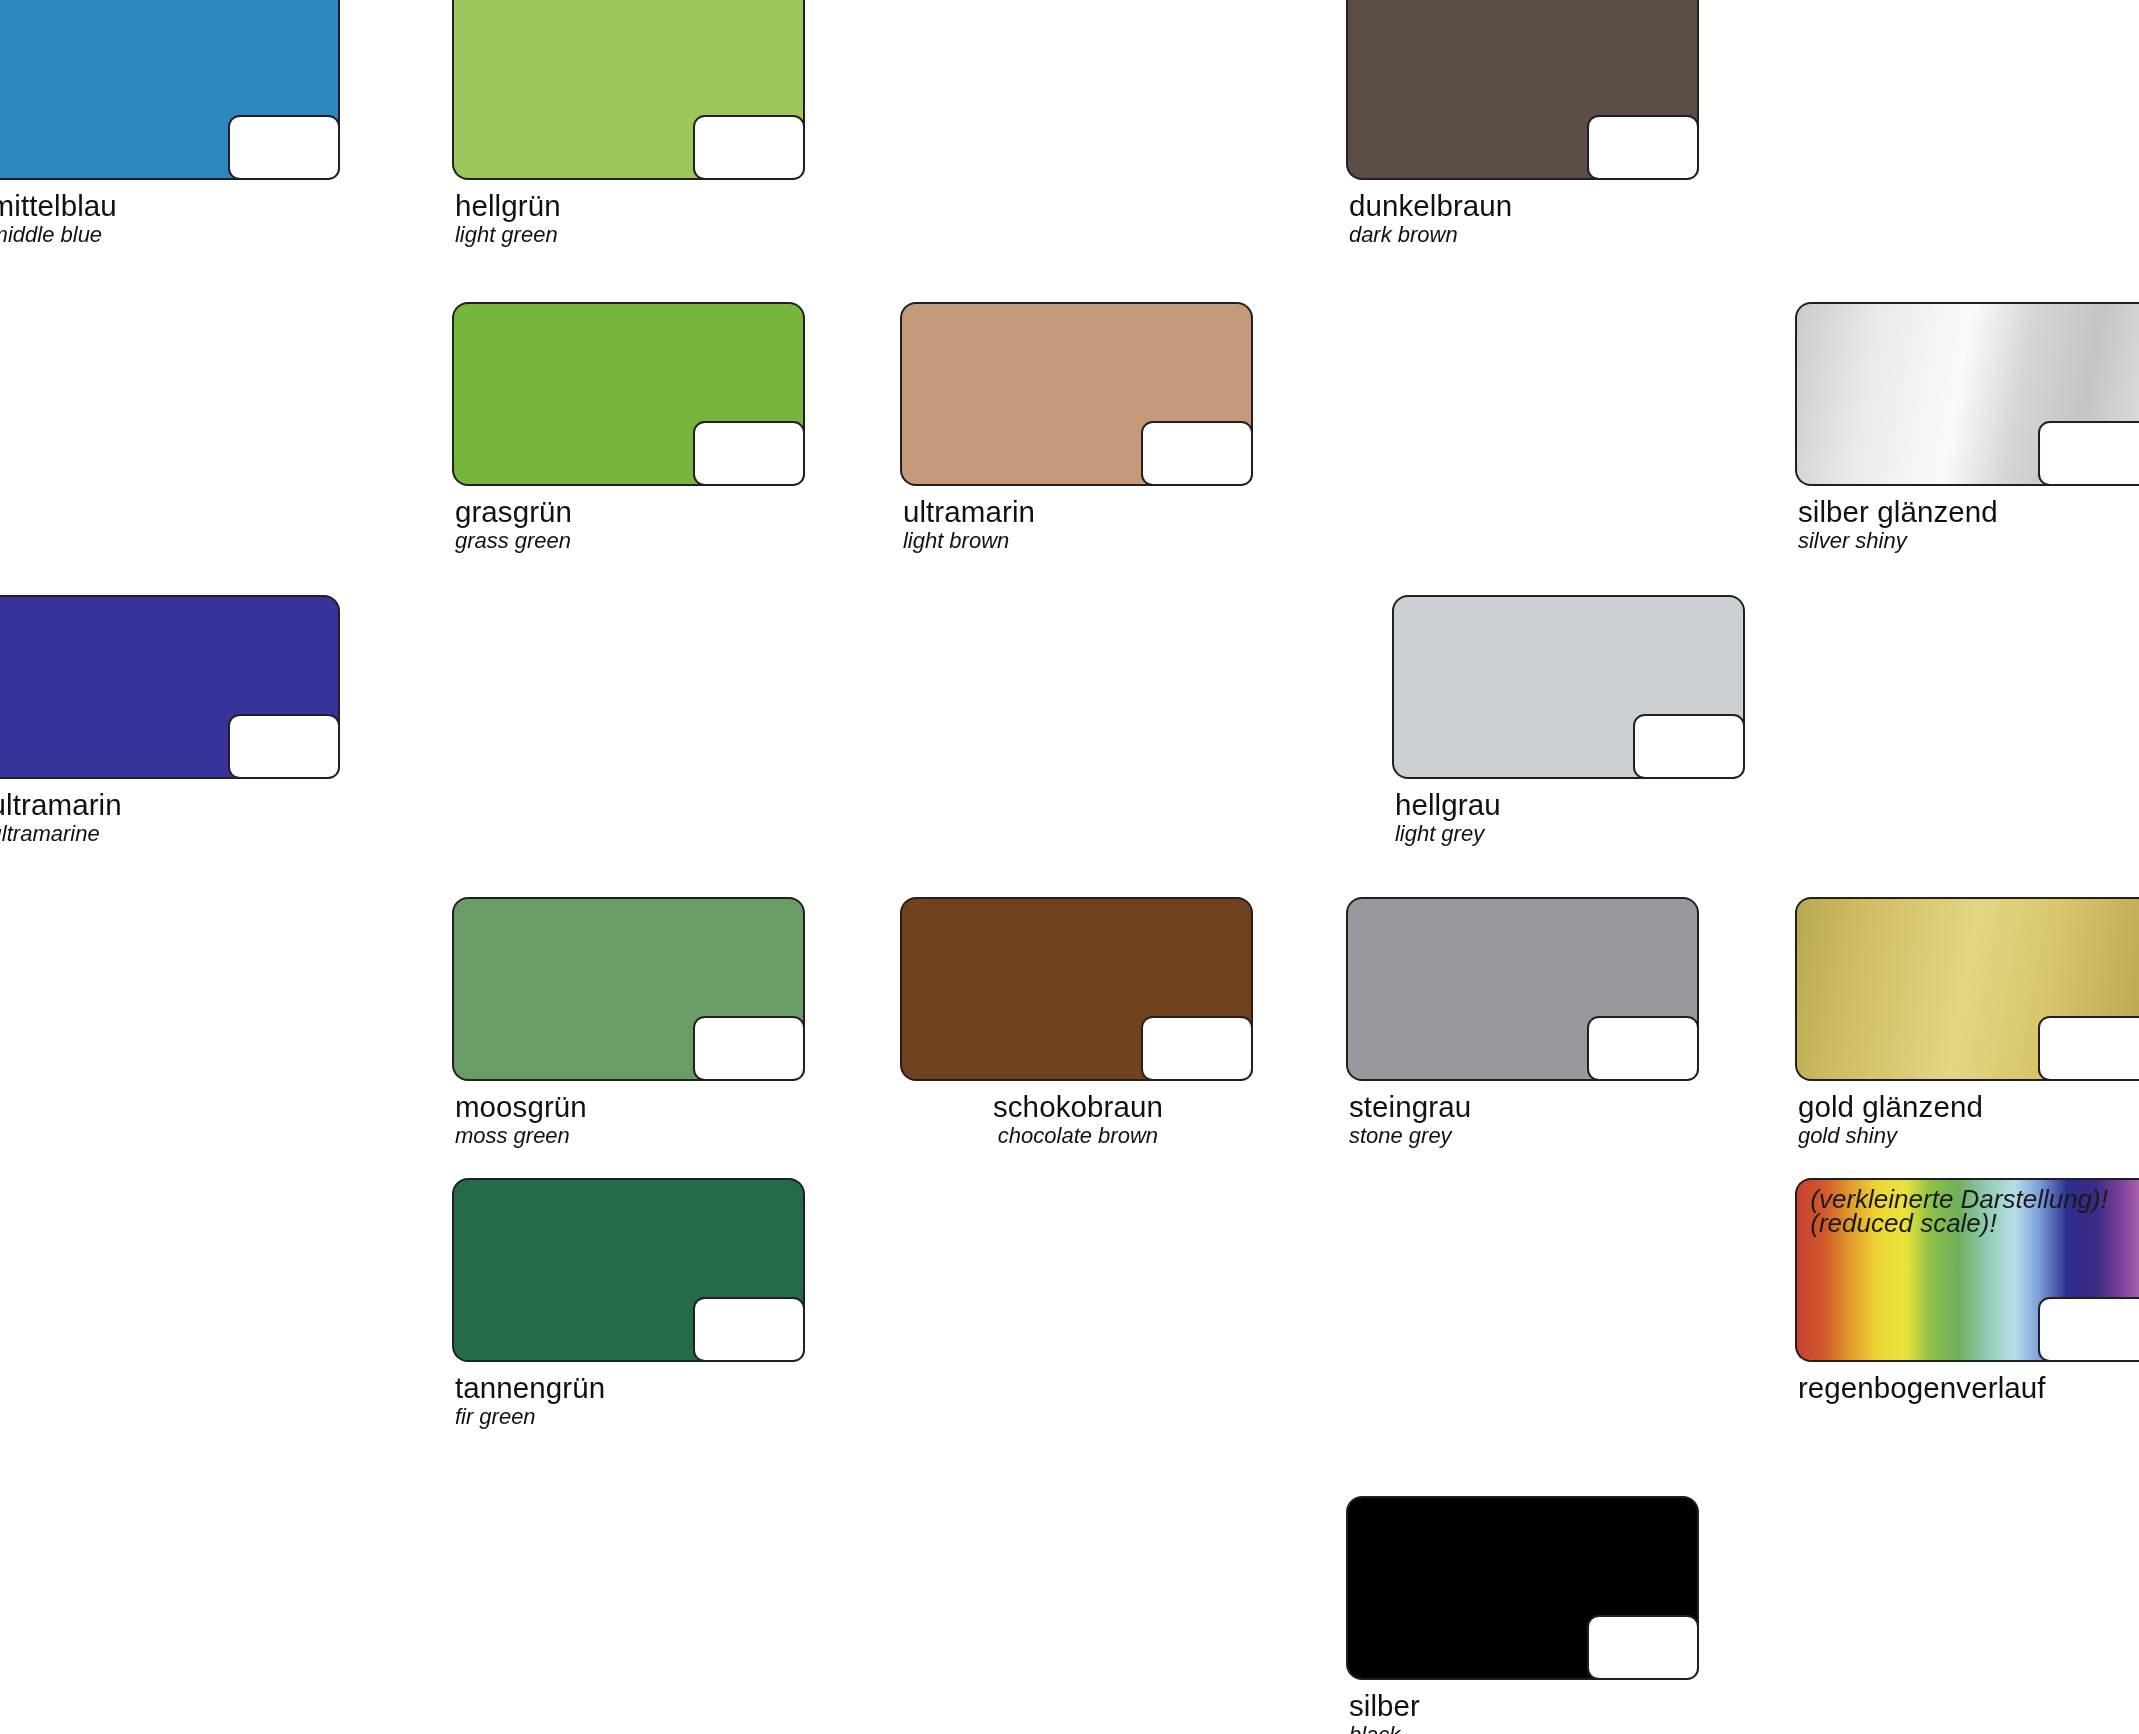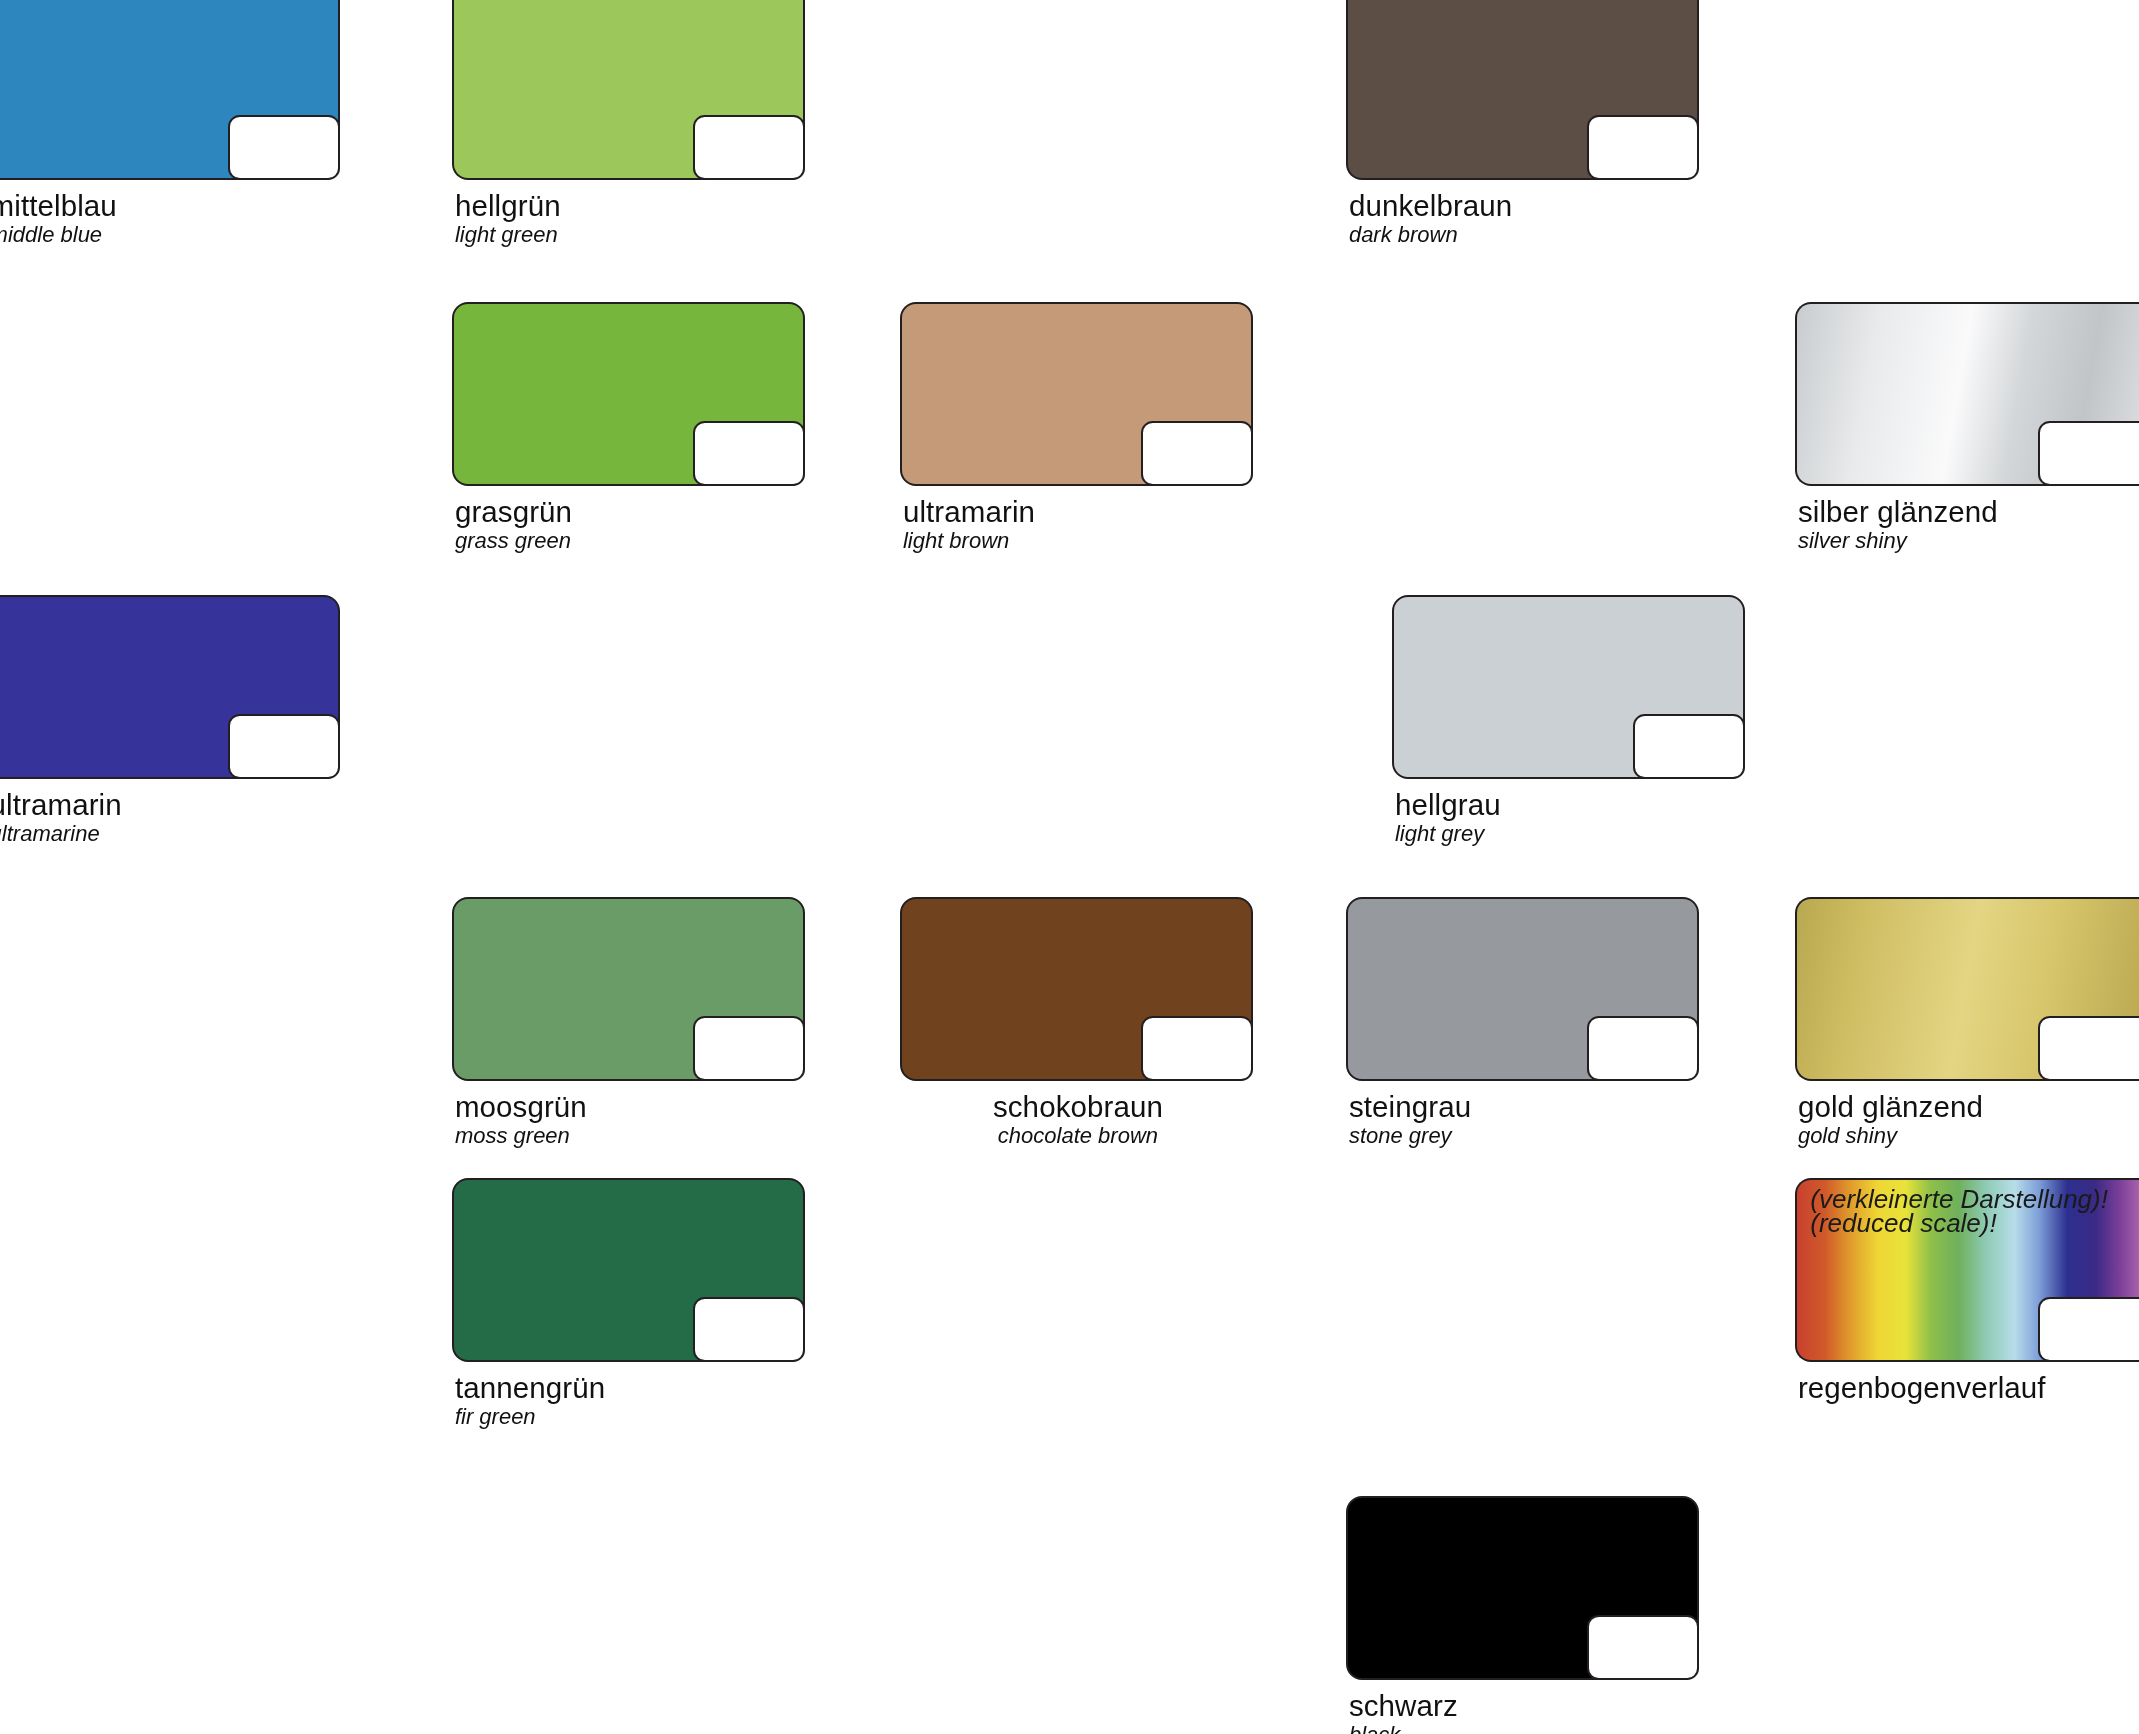--- a/index.html
+++ b/index.html
@@ -211,18 +211,18 @@
       </div>
       <div class="labels">
         <div class="de">regenbogenverlauf</div>
       </div>
     </div>
     <div class="cell" style="left: 1346px; top: 1496px;">
       <div class="chip" style="background: rgb(0, 0, 0);">
         <div class="notch"></div>
       </div>
       <div class="labels">
-        <div class="de">schwarz</div>
+        <div class="de">silber</div>
         <div class="en">black</div>
       </div>
     </div>
   </div>
 
 
 </body></html>

